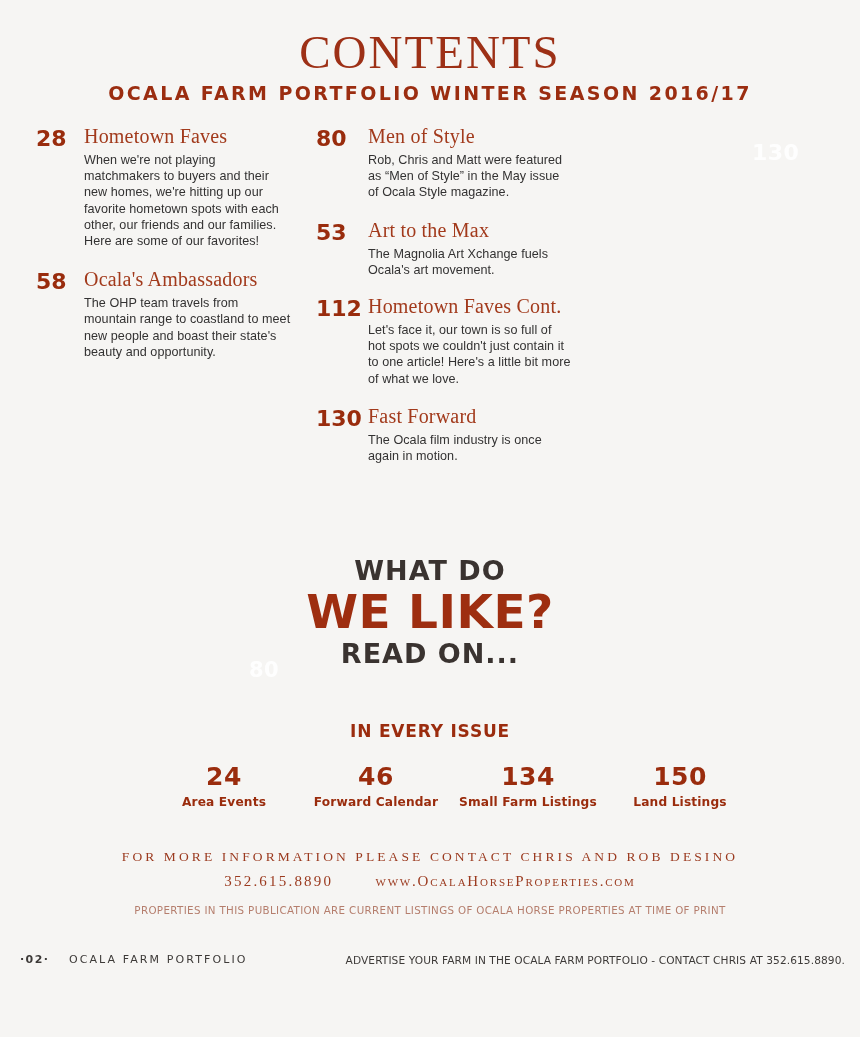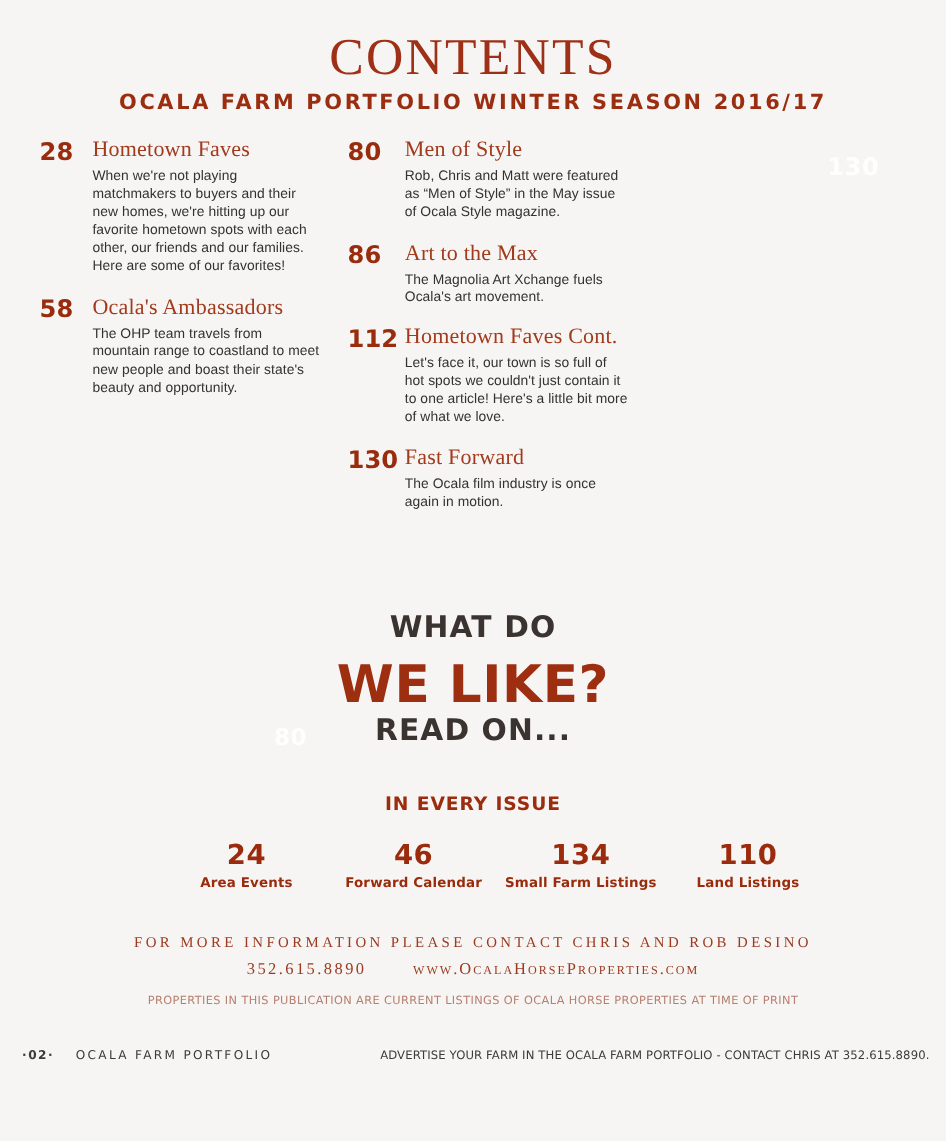--- a/index.html
+++ b/index.html
@@ -120,21 +120,21 @@
     letter-spacing: 1px;
     color: #3a3330;
     line-height: 30px;
   }
   .hero-line2 {
     font-size: 47px;
     font-weight: 700;
     letter-spacing: 0.5px;
     color: #9e2e10;
     line-height: 50px;
-    margin-top: 12px;
+    margin-top: 1px;
   }
   .hero-line3 {
     font-size: 27px;
     font-weight: 700;
     letter-spacing: 1px;
     color: #3a3330;
     line-height: 30px;
     margin-top: 2px;
   }
 
@@ -282,21 +282,21 @@
 
     <div class="toc-entry">
       <div class="toc-page">80</div>
       <div class="toc-body">
         <div class="toc-heading">Men of Style</div>
         <div class="toc-desc">Rob, Chris and Matt were featured as “Men of Style” in the May issue of Ocala Style magazine.</div>
       </div>
     </div>
 
     <div class="toc-entry" style="margin-top:19px;">
-      <div class="toc-page">86</div>
+      <div class="toc-page">53</div>
       <div class="toc-body">
         <div class="toc-heading">Art to the Max</div>
         <div class="toc-desc">The Magnolia Art Xchange fuels Ocala's art movement.</div>
       </div>
     </div>
 
     <div class="toc-entry" style="margin-top:18px;">
       <div class="toc-page">112</div>
       <div class="toc-body">
         <div class="toc-heading">Hometown Faves Cont.</div>
@@ -333,21 +333,21 @@
         <div class="issue-num">46</div>
         <div class="issue-label">Forward Calendar</div>
       </div>
 
       <div class="issue-item">
         <div class="issue-num">134</div>
         <div class="issue-label">Small Farm Listings</div>
       </div>
 
       <div class="issue-item">
-        <div class="issue-num">110</div>
+        <div class="issue-num">150</div>
         <div class="issue-label">Land Listings</div>
       </div>
 
     </div>
   </div>
 
   <div class="contact">
     <div class="contact-line1">FOR MORE INFORMATION PLEASE CONTACT CHRIS AND ROB DESINO</div>
     <div class="contact-line2">
       <span class="phone">352.615.8890</span>

